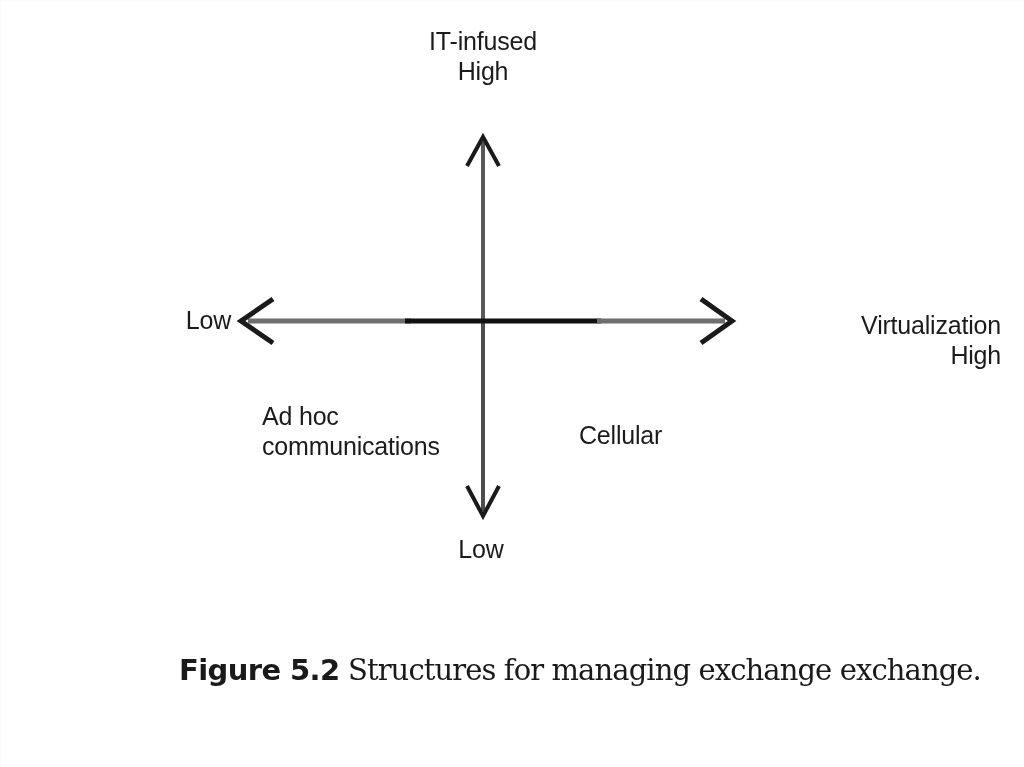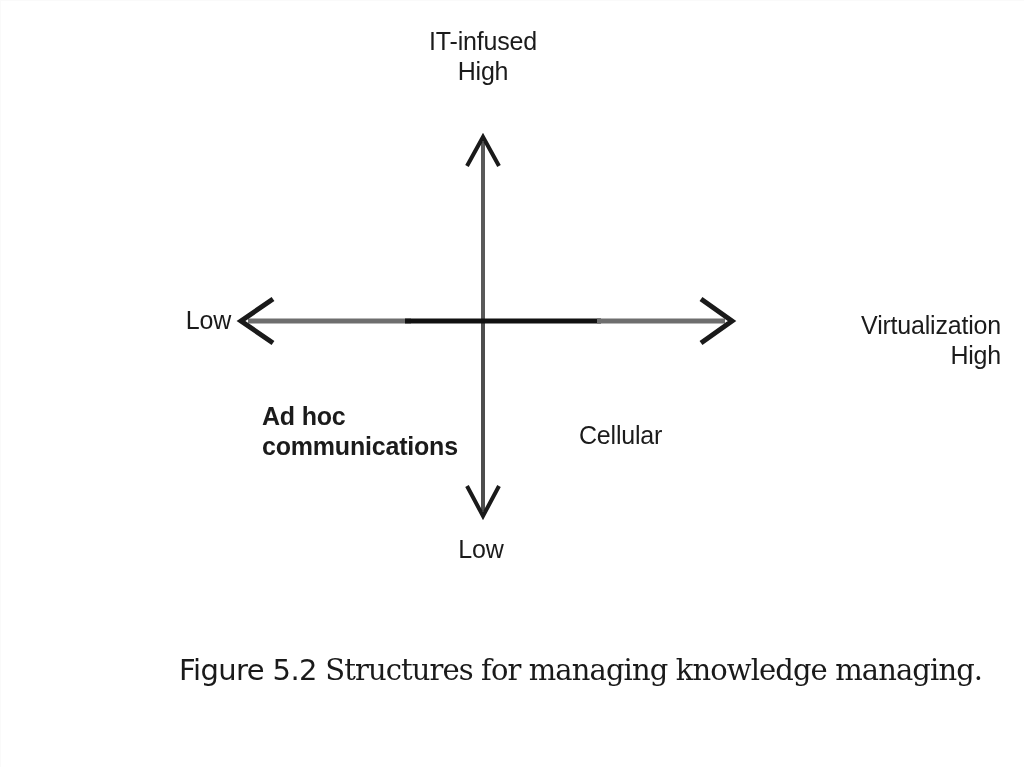--- a/index.html
+++ b/index.html
@@ -52,37 +52,37 @@
 
   
   #label-top       { left: 372px; top: 12px;  width: 220px; }
   #label-bottom    { left: 400px; top: 520px; width: 160px; }
   #label-left      { left: 150px; top: 291px; width: 80px;  text-align: right; }
   #label-right     { left: 740px; top: 268px; width: 260px; text-align: right; margin-top: 28px; }
 
   
   #label-informated { left: 258px; top: 219px; width: 200px; }
   #label-network    { left: 570px; top: 213px; width: 200px; }
-  #label-adhoc      { left: 261px; top: 387px; width: 260px; font-weight: bold; }
+  #label-adhoc      { left: 261px; top: 387px; width: 260px; }
   #label-cellular   { left: 578px; top: 406px; width: 200px; }
 
   
   #caption {
     position: absolute;
     left: 178px;
     top: 650px;
     width: 800px;
     font-size: 29px;
     line-height: 38px;
     color: #1a1a1a;
     white-space: pre;
   }
   #caption .fig-num {
     font-family: "DejaVu Sans", sans-serif;
-    font-weight: normal;
+    font-weight: bold;
     letter-spacing: -0.6px;
   }
   #caption .fig-text {
     font-family: "DejaVu Serif", serif;
     letter-spacing: -0.9px;
   }
 </style>
 </head>
 <body>
 
@@ -121,15 +121,15 @@
 
 
 
     <div class="lbl" id="label-adhoc">Ad hoc
 communications</div>
 
     <div class="lbl" id="label-cellular">Cellular</div>
 
   </div>
 
-  <div id="caption"><span class="fig-num">Figure 5.2</span><span class="fig-text"> </span><span class="fig-text">Structures for managing knowledge managing.</span></div>
+  <div id="caption"><span class="fig-num">Figure 5.2</span><span class="fig-text"> </span><span class="fig-text">Structures for managing exchange exchange.</span></div>
 
 </div>
 
 </body></html>

